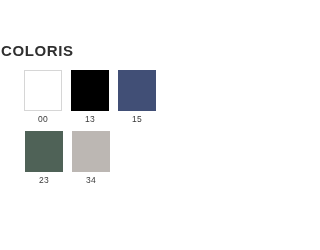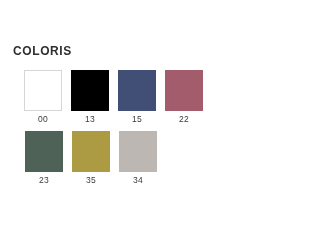--- a/index.html
+++ b/index.html
@@ -17,23 +17,23 @@
   #palette-panel {
     position: absolute;
     left: 0;
     top: 0;
     width: 250px;
     height: 250px;
     box-sizing: border-box;
   }
   #palette-title {
     position: absolute;
-    left: 13px;
+    left: 1px;
     top: 44px;
-    font-size: 12px;
+    font-size: 15px;
     font-weight: bold;
     letter-spacing: 0.6px;
     color: #2f2f2f;
     line-height: 14px;
     white-space: nowrap;
   }
   .swatch-row {
     position: absolute;
     display: flex;
     flex-direction: row;
@@ -88,34 +88,26 @@
         <div class="swatch-label">00</div>
       </div>
       <div class="swatch-cell">
         <div class="swatch-chip" style="background: rgb(0, 0, 0);"></div>
         <div class="swatch-label">13</div>
       </div>
       <div class="swatch-cell">
         <div class="swatch-chip" style="background: rgb(65, 79, 118);"></div>
         <div class="swatch-label">15</div>
       </div>
-      <div class="swatch-cell">
-        <div class="swatch-chip" style="background: rgb(163, 92, 107);"></div>
-        <div class="swatch-label">22</div>
-      </div>
     </div>
 
   <div class="swatch-row" id="swatch-row-2">
       <div class="swatch-cell">
         <div class="swatch-chip" style="background: rgb(79, 98, 87);"></div>
         <div class="swatch-label">23</div>
-      </div>
-      <div class="swatch-cell">
-        <div class="swatch-chip" style="background: rgb(172, 155, 67);"></div>
-        <div class="swatch-label">35</div>
       </div>
       <div class="swatch-cell">
         <div class="swatch-chip" style="background: rgb(188, 183, 179);"></div>
         <div class="swatch-label">34</div>
       </div>
     </div>
 
 </div>
 
 </body></html>

